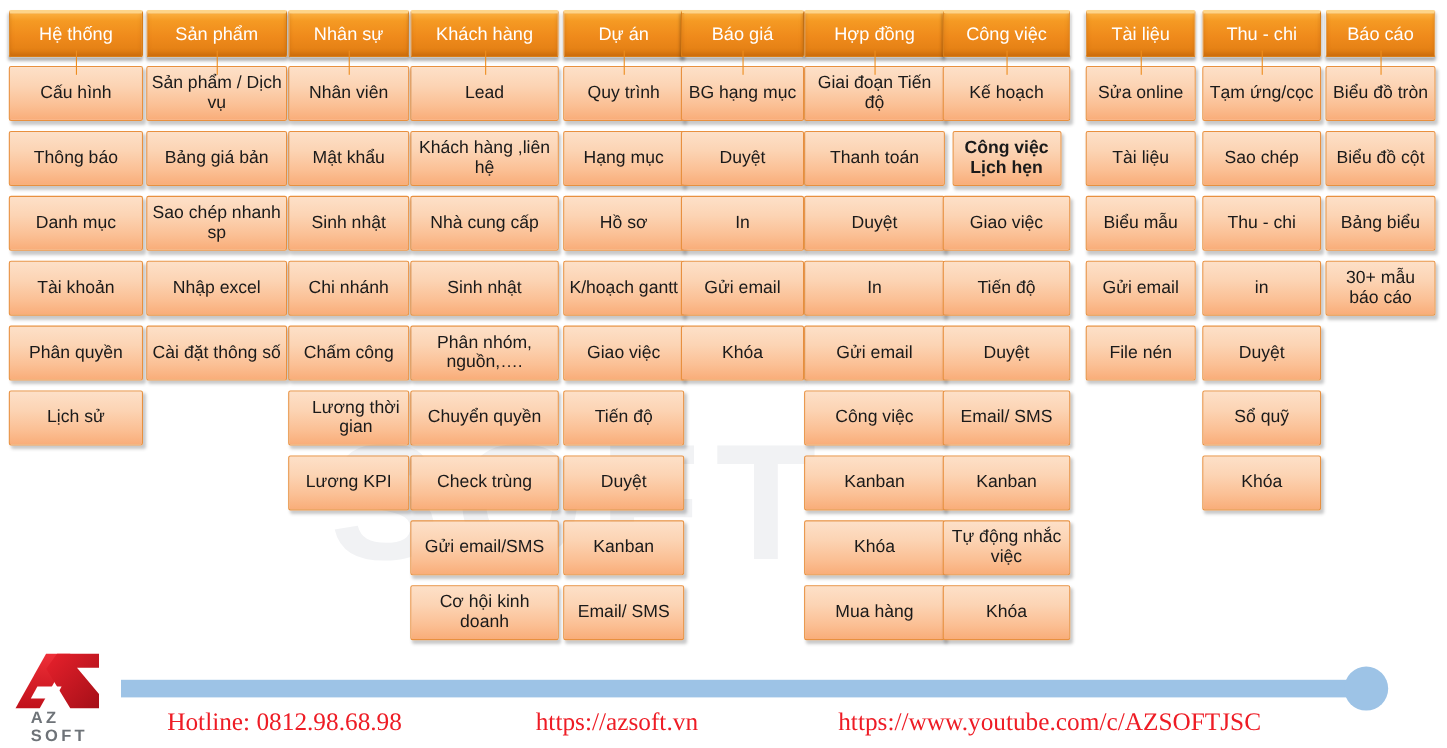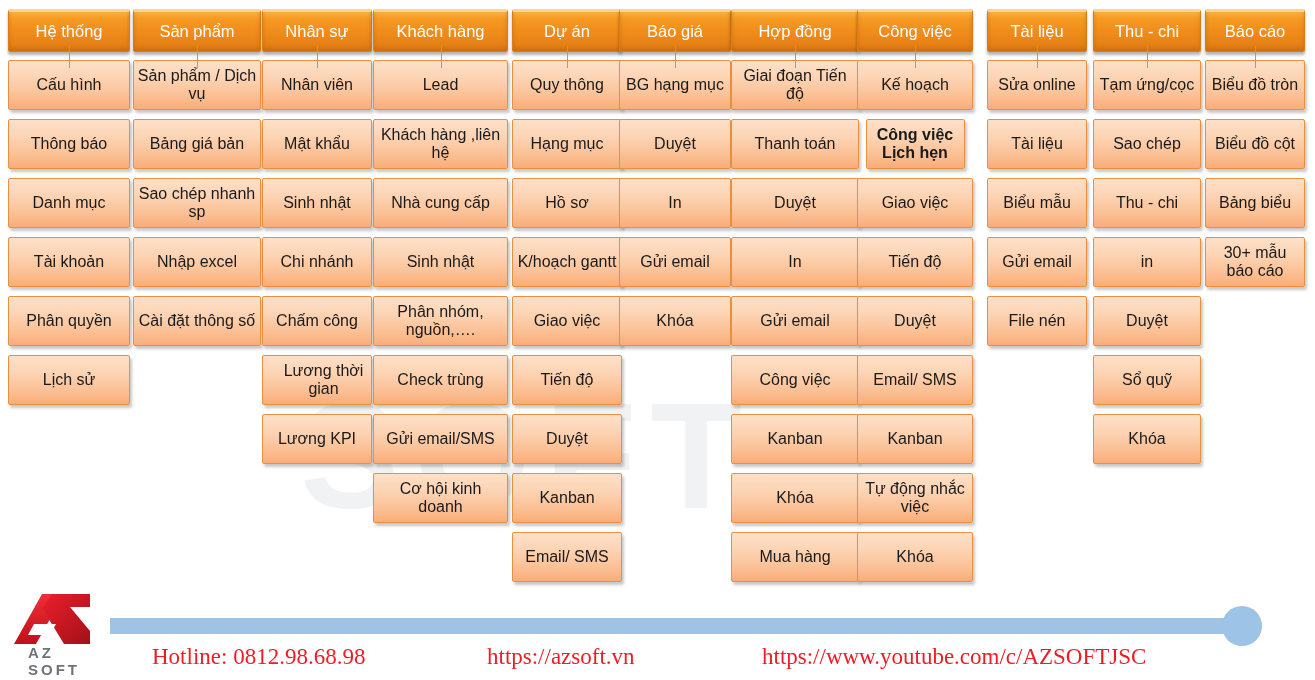--- a/index.html
+++ b/index.html
@@ -258,32 +258,33 @@
         <div class="head-wrap">
           <div class="head-box" style="width: 135px; margin-top: 9px;">Khách hàng</div>
           <div class="connector" style="left: 67.5px;"></div>
         </div>
         <div class="items">
           <div class="item-box" style="width: 135px;">Lead</div>
           <div class="item-box two-line" style="width: 135px;">Khách hàng ,liên hệ</div>
           <div class="item-box two-line" style="width: 135px;">Nhà cung cấp</div>
           <div class="item-box" style="width: 135px;">Sinh nhật</div>
           <div class="item-box two-line" style="width: 135px;">Phân nhóm, nguồn,….</div>
+          <div class="item-box two-line" style="width: 135px;">Chuyển quyền</div>
           <div class="item-box two-line" style="width: 135px;">Check trùng</div>
           <div class="item-box two-line" style="width: 135px;">Gửi email/SMS</div>
           <div class="item-box two-line" style="width: 135px;">Cơ hội kinh doanh</div>
         </div>
       </div>
       <div class="column" style="position: absolute; left: 512px; top: 0px; width: 110px;">
         <div class="head-wrap">
           <div class="head-box" style="width: 110px; margin-top: 9px;">Dự án</div>
           <div class="connector" style="left: 55px;"></div>
         </div>
         <div class="items">
-          <div class="item-box" style="width: 110px;">Quy thông</div>
+          <div class="item-box" style="width: 110px;">Quy trình</div>
           <div class="item-box" style="width: 110px;">Hạng mục</div>
           <div class="item-box" style="width: 110px;">Hồ sơ</div>
           <div class="item-box two-line" style="width: 110px;">K/hoạch gantt</div>
           <div class="item-box" style="width: 110px;">Giao việc</div>
           <div class="item-box" style="width: 110px;">Tiến độ</div>
           <div class="item-box" style="width: 110px;">Duyệt</div>
           <div class="item-box" style="width: 110px;">Kanban</div>
           <div class="item-box" style="width: 110px;">Email/ SMS</div>
         </div>
       </div>

